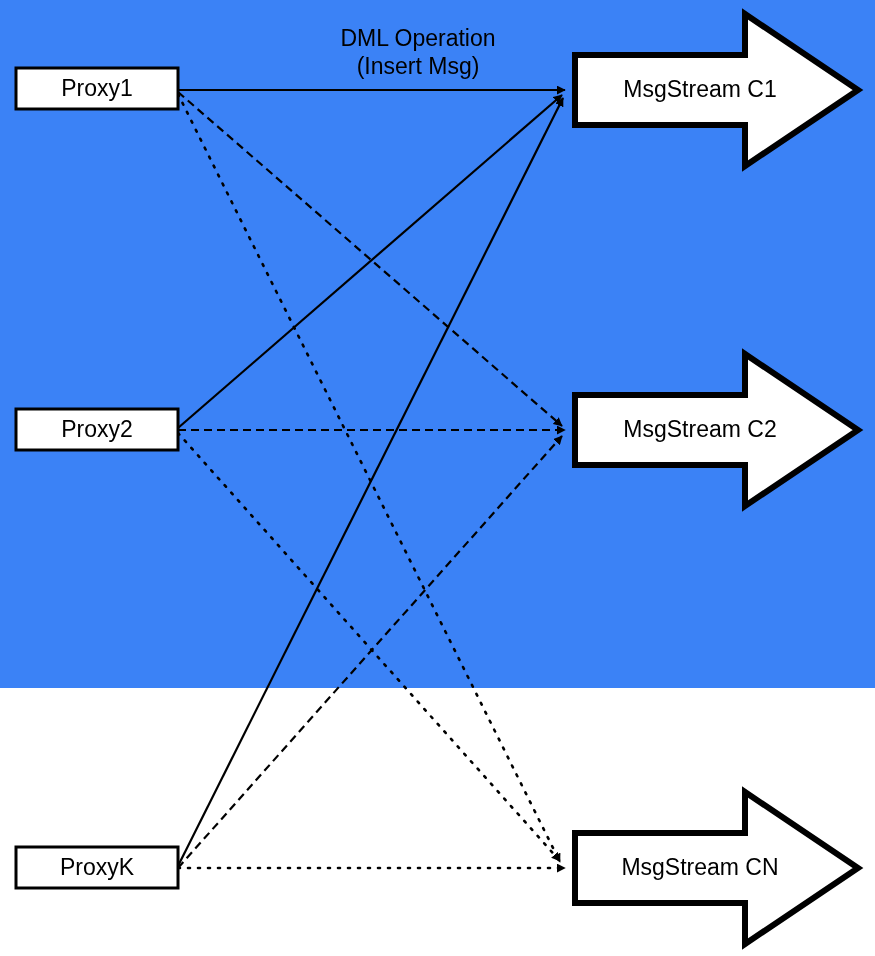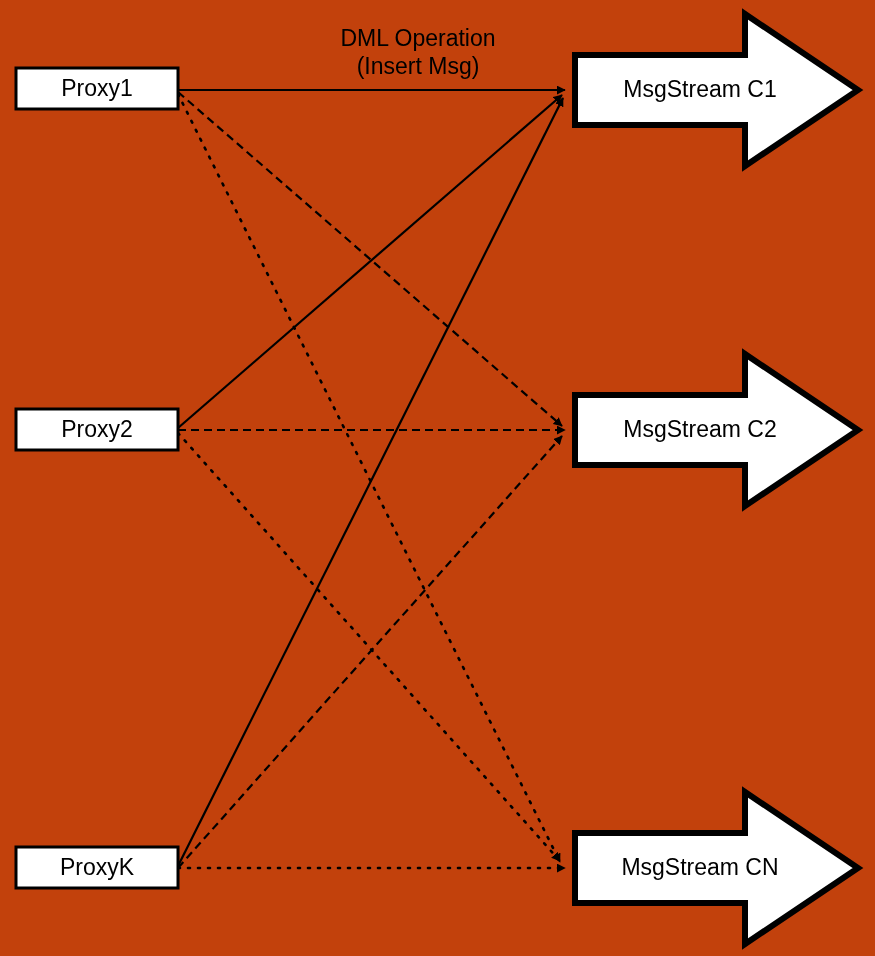--- a/index.html
+++ b/index.html
@@ -9,22 +9,22 @@
   }
   body {
     width: 875px;
     height: 956px;
     font-family: "Liberation Sans", sans-serif;
     overflow: hidden;
   }
   #diagram-root {
     position: relative;
     width: 875px;
-    height: 956px;
-    background: #c2410c;
+    height: 688px;
+    background: #3b82f6;
   }
   svg.diagram-canvas {
     display: block;
     width: 875px;
     height: 956px;
   }
   .node-box {
     fill: #ffffff;
     stroke: #000000;
     stroke-width: 3;

